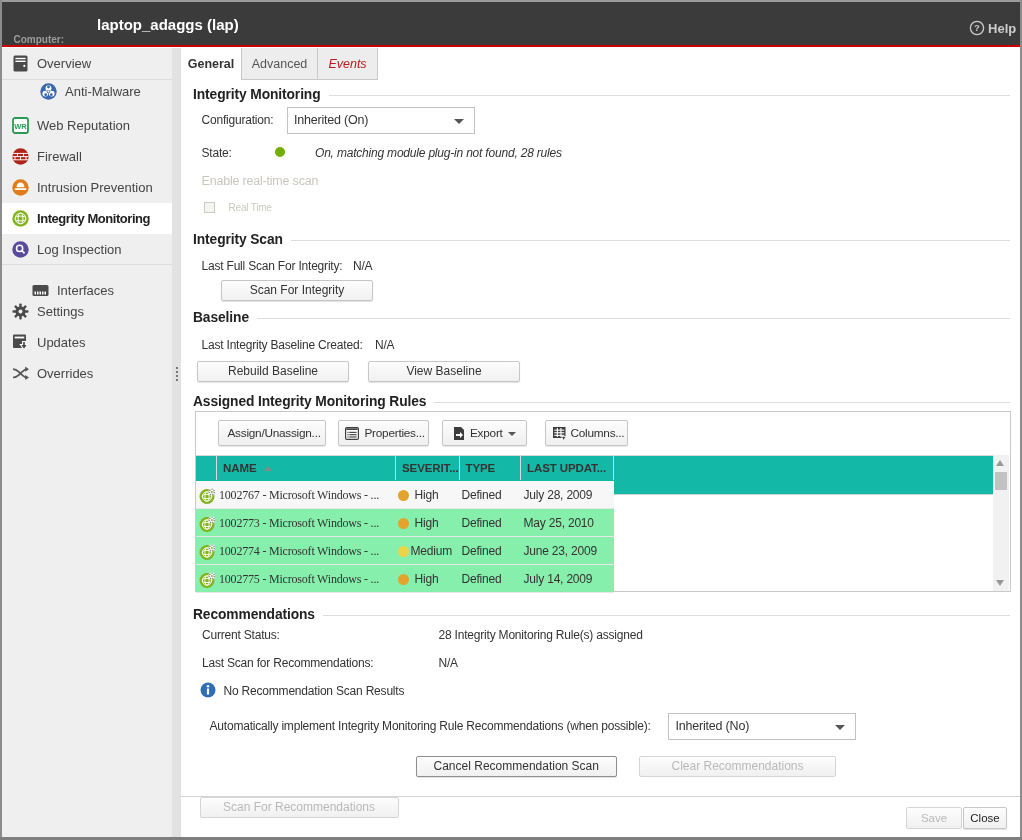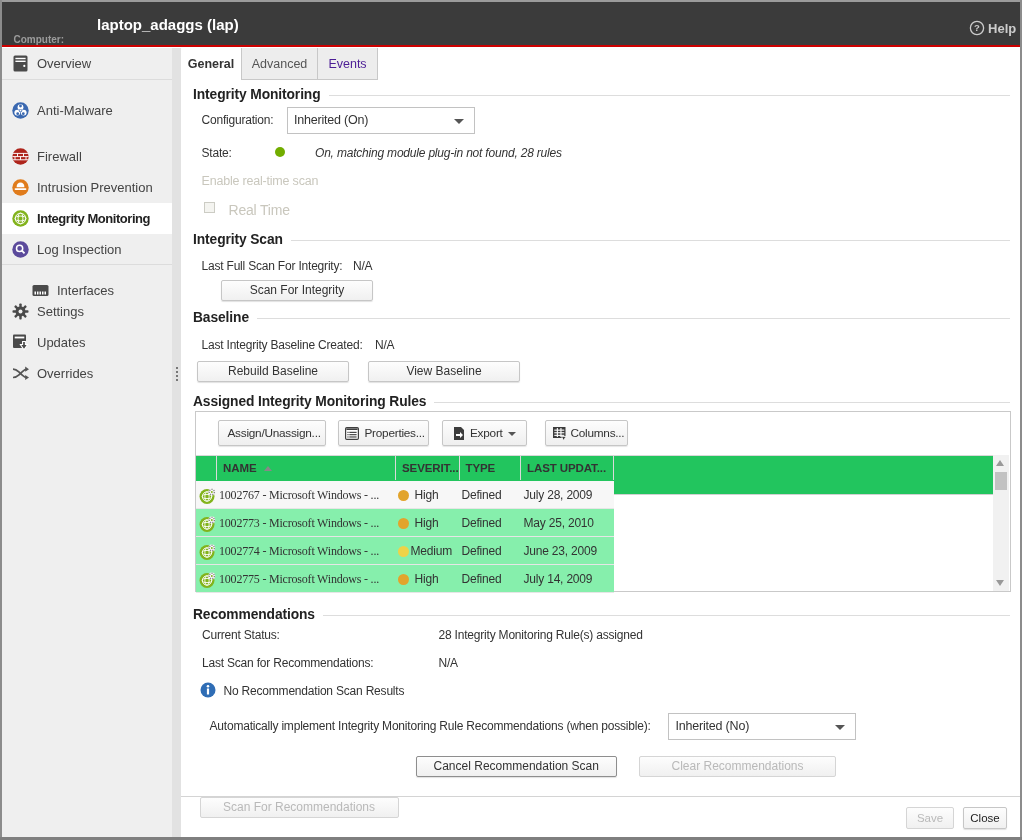--- a/index.html
+++ b/index.html
@@ -32,38 +32,38 @@
 .navitem.sel .lbl { font-weight:bold; color:#222; letter-spacing:-0.45px; }
 .navsep { position:absolute; left:0; width:170px; height:1px; background:#dcdcdc; }
 .navicon { position:absolute; left:9.5px; top:7px; width:17px; height:17px; }
 
 
 #content { left:181px; top:48px; width:839px; height:789px; background:#fff; }
 
 .tab { position:absolute; top:0; height:32px; font-size:12.5px; line-height:32px; text-align:center; }
 #tab1 { left:0; width:61px; background:#fff; font-weight:bold; color:#333; border-right:1px solid #c8c8c8; }
 #tab2 { left:61px; width:76px; background:#ededed; color:#555; border-right:1px solid #c8c8c8; border-bottom:1px solid #c8c8c8; }
-#tab3 { left:137px; width:60px; background:#ededed; color:#4c1d95; border-right:1px solid #c8c8c8; border-bottom:1px solid #c8c8c8; }
+#tab3 { left:137px; width:60px; background:#ededed; color:#b91c1c; border-right:1px solid #c8c8c8; border-bottom:1px solid #c8c8c8;font-style:italic; }
 
 .h1 { position:absolute; left:12px; display:flex; align-items:center; font-size:13.8px; font-weight:bold; color:#222; width:817px; letter-spacing:-0.1px; white-space:nowrap; }
 .h1 .line { flex:1; height:1px; background:#ddd; margin-left:8px; margin-top:2px; }
 .lab { position:absolute; font-size:12px; color:#333; letter-spacing:-0.2px; }
 .dis { color:#c9c7bd !important; }
 
 .combo { position:absolute; width:188px; height:27px; border:1px solid #c2c2c2; background:#fff; font-size:12.5px; color:#333; letter-spacing:-0.2px; line-height:25px; padding-left:6.5px; }
 .combo .car { position:absolute; right:10px; top:11px; width:0; height:0; border-left:5px solid transparent; border-right:5px solid transparent; border-top:5px solid #555; }
 
 .btn { position:absolute; height:21px; background:linear-gradient(#fdfdfd,#f0f0f0); border:1px solid #c6c6c6; border-radius:2px; box-shadow:0 1px 1px rgba(0,0,0,0.12); font-size:12px; color:#333; text-align:center; line-height:19px; }
 .btn.dis2 { color:#b9b9b9; box-shadow:none; border-color:#d5d5d5; }
 
 
 #gbox { left:13.5px; top:363px; width:816px; height:181px; border:1px solid #c9c9c9; background:#fff; }
 .tbtn { position:absolute; top:8px; height:26px; background:linear-gradient(#fdfdfd,#efefef); border:1px solid #c6c6c6; border-radius:2px; box-shadow:0 1px 1px rgba(0,0,0,0.10); font-size:11.8px; letter-spacing:-0.25px; color:#333; }
 .tbtn span.txt { position:absolute; top:5px; }
-#thead { position:absolute; left:0; top:43px; width:798px; height:40px; background:#22c55e; border-top:1px solid #d8d8d8; border-bottom:1px solid #d0d0d0;padding-left:16px; }
+#thead { position:absolute; left:0; top:43px; width:798px; height:40px; background:#14b8a6; border-top:1px solid #d8d8d8; border-bottom:1px solid #d0d0d0;padding-left:16px; }
 .hcell { position:absolute; top:0; height:24px; line-height:24px; font-size:11.5px; font-weight:bold; color:#333; border-right:1px solid #dadada; padding-left:6px; white-space:nowrap; overflow:hidden; letter-spacing:-0.1px; }
 .row { position:absolute; left:0; width:418px; height:28px; border-bottom:1px solid #e6e6e6; background:#86efac; }
 .row .nm { position:absolute; left:23.5px; top:7px; font-size:12px; color:#333; white-space:nowrap; width:172px; overflow:hidden; letter-spacing:-0.2px;font-family:Liberation Serif, serif; }
 .sdot { position:absolute; left:202px; top:9px; width:11px; height:11px; border-radius:50%; }
 .row .sv { position:absolute; left:219px; top:7px; font-size:12px; color:#333; letter-spacing:-0.2px; }
 .row .tp { position:absolute; left:266px; top:7px; font-size:12px; color:#333; letter-spacing:-0.2px; }
 .row .dt { position:absolute; left:328px; top:7px; font-size:12px; color:#333; letter-spacing:-0.2px; }
 
 #sbar { position:absolute; left:797px; top:43px; width:16px; height:136px; background:#f1f1f1; }
 #sbar .thumb { position:absolute; left:2px; top:17px; width:12px; height:18px; background:#c2c2c2; }
@@ -90,37 +90,44 @@
   <div class="abs" id="sidebar">
       <div class="navitem" style="top:0px;">
         <svg class="navicon" viewBox="0 0 17 17">
           <rect x="1.5" y="0.5" width="14" height="16" rx="1.5" fill="#4a4a4a"></rect>
           <rect x="3.4" y="2.8" width="10.2" height="1.4" fill="#fff"></rect>
           <rect x="3.4" y="5.6" width="10.2" height="1.4" fill="#fff"></rect>
           <circle cx="12.3" cy="10.9" r="1.1" fill="#fff"></circle>
         </svg>
         <span class="lbl">Overview</span>
       </div>
-      <div class="navitem" style="top:47px;">
+      <div class="navitem" style="top:28px;margin-left:28px;">
         <svg class="navicon" viewBox="0 0 17 17">
           <circle cx="8.5" cy="8.5" r="8.2" fill="#3a68b0"></circle>
           <g fill="#fff">
             <circle cx="8.5" cy="5.2" r="2.9"></circle>
             <circle cx="5.3" cy="10.6" r="2.9"></circle>
             <circle cx="11.7" cy="10.6" r="2.9"></circle>
           </g>
           <g fill="#3a68b0">
             <circle cx="8.5" cy="4.0" r="1.4"></circle>
             <circle cx="5.7" cy="11.7" r="1.4"></circle>
             <circle cx="11.3" cy="11.7" r="1.4"></circle>
             <circle cx="8.5" cy="8.6" r="1.7"></circle>
           </g>
           <circle cx="8.5" cy="8.6" r="1.0" fill="#fff"></circle>
         </svg>
         <span class="lbl">Anti-Malware</span>
+      </div>
+      <div class="navitem" style="top:62.3px;">
+        <svg class="navicon" viewBox="0 0 17 17">
+          <rect x="1" y="1" width="15" height="15" rx="2" fill="#fff" stroke="#2a9b50" stroke-width="1.8"></rect>
+          <text x="8.5" y="11.6" text-anchor="middle" font-family="Liberation Sans" font-size="7.5" font-weight="bold" fill="#2a9b50">WR</text>
+        </svg>
+        <span class="lbl">Web Reputation</span>
       </div>
       <div class="navitem" style="top:93.1px;">
         <svg class="navicon" viewBox="0 0 17 17">
           <defs>
             <clipPath id="fwc">
               <circle cx="8.5" cy="8.5" r="8.2"></circle>
             </clipPath>
           </defs>
           <circle cx="8.5" cy="8.5" r="8.2" fill="#ae241b"></circle>
           <g clip-path="url(#fwc)" stroke="#fff" stroke-width="0.95">
@@ -228,21 +235,21 @@
     <div class="tab" id="tab3">Events</div>
 
     <div class="h1" style="top:39px;">Integrity Monitoring<span class="line"></span></div>
     <div class="lab" style="left:20.5px; top:65px;">Configuration:</div>
     <div class="combo" style="left:105.5px; top:59px;">Inherited (On)<span class="car"></span></div>
     <div class="lab" style="left:20.5px; top:98px;">State:</div>
     <div class="abs" style="left:94px; top:99px; width:10px; height:10px; border-radius:50%; background:#72ad00;"></div>
     <div class="lab" style="left:134px; top:98px;font-style:italic;">On, matching module plug-in not found, 28 rules</div>
     <div class="lab dis" style="left:20.5px; top:126px; font-size:12.5px;">Enable real-time scan</div>
     <div class="abs" style="left:22.5px; top:154px; width:11px; height:11px; border:1px solid #ccccc4; background:#f4f4f0;"></div>
-    <div class="lab dis" style="left:47.5px; top:154px; font-size:14px;">Real Time</div>
+    <div class="lab dis" style="left:47.5px; top:154px; font-size:10px;">Real Time</div>
 
     <div class="h1" style="top:184px;">Integrity Scan<span class="line"></span></div>
     <div class="lab" style="left:20.5px; top:211px;">Last Full Scan For Integrity:</div>
     <div class="lab" style="left:172px; top:211px;">N/A</div>
     <div class="btn" style="left:16px; top:232px; width:152px;margin-left:24px;">Scan For Integrity</div>
 
     <div class="h1" style="top:262px;">Baseline<span class="line"></span></div>
     <div class="lab" style="left:20.5px; top:290px;">Last Integrity Baseline Created:</div>
     <div class="lab" style="left:194px; top:290px;">N/A</div>
     <div class="btn" style="left:16px; top:313px; width:152px;">Rebuild Baseline</div>
@@ -385,21 +392,21 @@
         <rect x="6.9" y="6.5" width="2.2" height="6" fill="#fff"></rect>
         <circle cx="8" cy="4.2" r="1.3" fill="#fff"></circle>
       </svg>
     <div class="lab" style="left:42.5px; top:635.5px;">No Recommendation Scan Results</div>
     <div class="lab" style="left:28.5px; top:671px;">Automatically implement Integrity Monitoring Rule Recommendations (when possible):</div>
     <div class="combo" style="left:487px; top:665px;">Inherited (No)<span class="car"></span></div>
     <div class="btn dis2" style="left:18.5px; top:707.5px; width:199px; height:21px; line-height:19px;margin-top:41px;">Scan For Recommendations</div>
     <div class="btn" style="left:235px; top:707.5px; width:200.5px; height:21px; line-height:19px; border-color:#8e8e8e;">Cancel Recommendation Scan</div>
     <div class="btn dis2" style="left:458px; top:707.5px; width:197px; height:21px; line-height:19px;">Clear Recommendations</div>
 
-    <div class="btn dis2" style="left:725px; top:758.5px; width:48px; height:22px; line-height:20px; font-size:11.5px;">Save</div>
+    <div class="btn dis2" style="left:725px; top:758.5px; width:56px; height:22px; line-height:20px; font-size:11.5px;">Save</div>
     <div class="btn" style="left:782px; top:758.5px; width:44px; height:22px; line-height:20px; font-size:11.5px; color:#222;">Close</div>
   </div>
   <div class="abs" id="footline"></div>
 
   <div class="abs" id="b-top"></div>
   <div class="abs" id="b-left"></div>
   <div class="abs" id="b-right"></div>
   <div class="abs" id="b-bottom"></div>
 </div>
 

